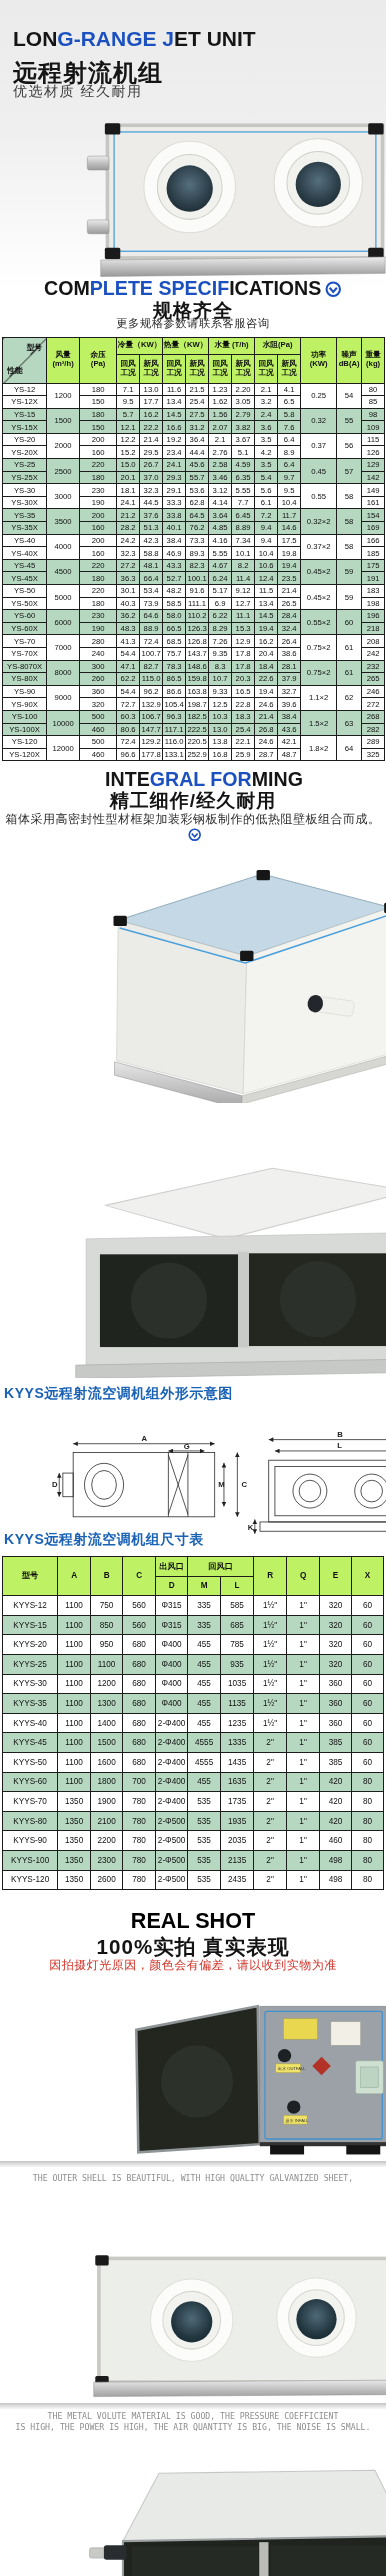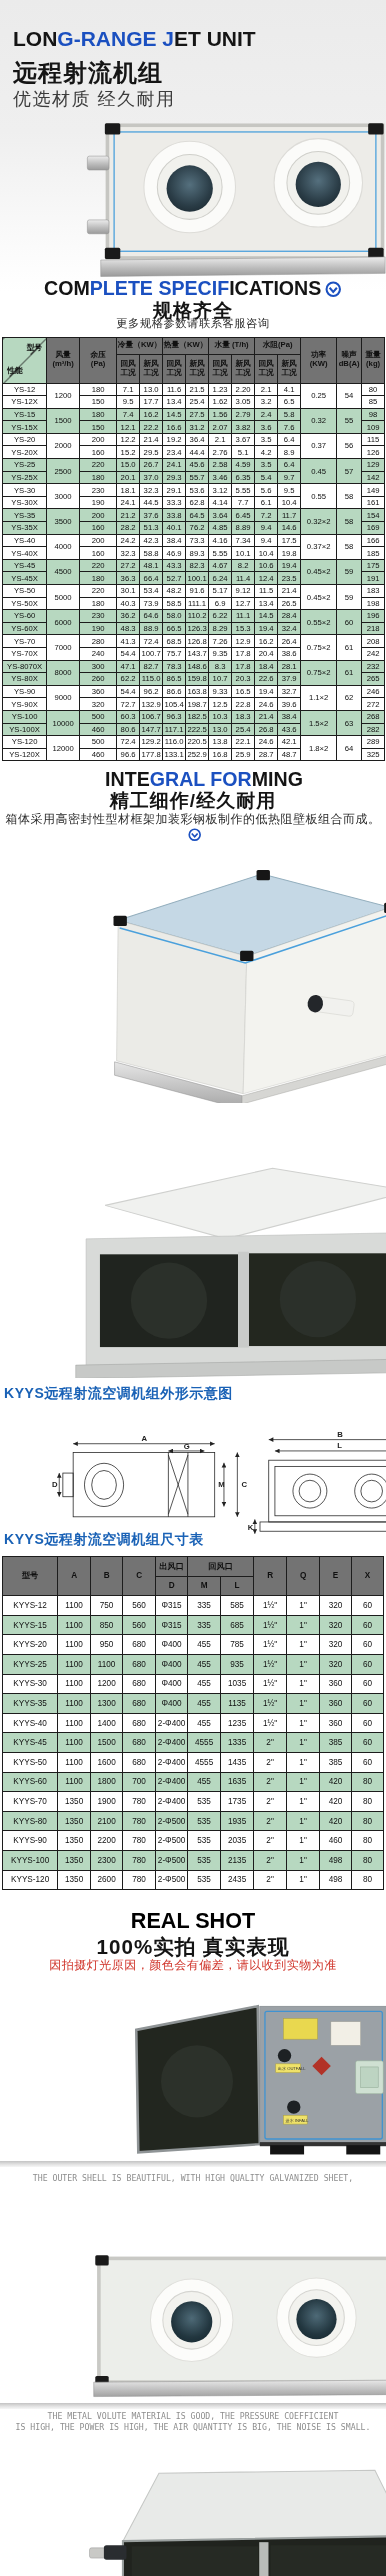--- a/index.html
+++ b/index.html
@@ -3,36 +3,36 @@
 <meta charset="utf-8">
 <style>
   html,body{margin:0;padding:0;background:#fff;}
   .page{position:relative;width:386px;height:3386px;margin:0 auto;background:#fff;overflow:hidden;
         font-family:"Liberation Sans","DejaVu Sans",sans-serif;}
   
   .hero-bg{position:absolute;left:0;top:0;width:386px;height:291px;
            background:linear-gradient(180deg,#ebebeb 0%,#efefef 45%,#fbfbfb 85%,#ffffff 100%);}
   .title-en{position:absolute;left:13px;top:13.4px;font-size:21px;font-weight:bold;letter-spacing:0px;white-space:nowrap;}
   .title-cn{position:absolute;left:13px;top:37px;font-size:24px;font-weight:bold;color:#151515;letter-spacing:1px;}
-  .tagline{position:absolute;left:13px;top:69px;font-size:18px;color:#3c3c3c;letter-spacing:1.5px;}
+  .tagline{position:absolute;left:13px;top:69px;font-size:14px;color:#3c3c3c;letter-spacing:1.5px;}
   
   .h-en{position:absolute;width:386px;text-align:center;font-size:19.6px;font-weight:bold;white-space:nowrap;}
   .h-cn{position:absolute;width:386px;text-align:center;font-size:19px;font-weight:bold;color:#141414;letter-spacing:1px;}
   .h-sub{position:absolute;width:386px;text-align:center;font-size:11.3px;color:#2b2b2b;letter-spacing:0.5px;}
   .h-blue{position:absolute;left:4.1px;font-size:14px;font-weight:bold;color:#1a62b6;letter-spacing:0.5px;}
   .dicon{display:inline-block;vertical-align:-2.1px;margin-left:4.1px;}
   .note-red{position:absolute;width:386px;text-align:center;font-size:12px;color:#d0342a;letter-spacing:0.5px;}
   
   table{border-collapse:collapse;table-layout:fixed;background:#fff;}
   .spec{position:absolute;left:2.1px;top:337px;width:382px;border:1px solid #1c1c1c;}
   .dim{position:absolute;left:2.1px;top:1556px;width:382px;border:1px solid #1c1c1c;}
   td{border:0.5px solid #1c1c1c;text-align:center;vertical-align:middle;padding:0;overflow:hidden;
      font-size:7.7px;color:#101010;}
   .dim td{font-size:8.2px;}
-  thead td{font-weight:bold;background:#737373;line-height:1.15;}
+  thead td{font-weight:bold;background:#bef264;line-height:1.15;}
   .hr1{height:16.5px;} .hr2{height:29px;}
   .spec tbody tr{height:12.6px;}
   .dim thead tr{height:19.6px;} .dim tbody tr{height:19.6px;}
   tr.green td{background:#b7d8c0;}
   .corner{position:relative;background:
       linear-gradient(to bottom right,rgba(0,0,0,0) calc(50% - 0.5px),#1c1c1c calc(50% - 0.5px),#1c1c1c calc(50% + 0.5px),rgba(0,0,0,0) calc(50% + 0.5px)) #b7d8c0;}
   .corner .tr-lab{position:absolute;top:6.2px;right:4.1px;font-weight:bold;}
   .corner .bl-lab{position:absolute;bottom:6.2px;left:4.1px;font-weight:bold;}
   
   .band{position:absolute;left:0;width:386px;height:6.2px;
@@ -188,21 +188,21 @@
           <td>1.62</td>
           <td>3.05</td>
           <td>3.2</td>
           <td>6.5</td>
           <td>85</td>
         </tr>
         <tr class="green">
           <td>YS-15</td>
           <td rowspan="2">1500</td>
           <td>180</td>
-          <td>7.4</td>
+          <td>5.7</td>
           <td>16.2</td>
           <td>14.5</td>
           <td>27.5</td>
           <td>1.56</td>
           <td>2.79</td>
           <td>2.4</td>
           <td>5.8</td>
           <td rowspan="2">0.32</td>
           <td rowspan="2">55</td>
           <td>98</td>

